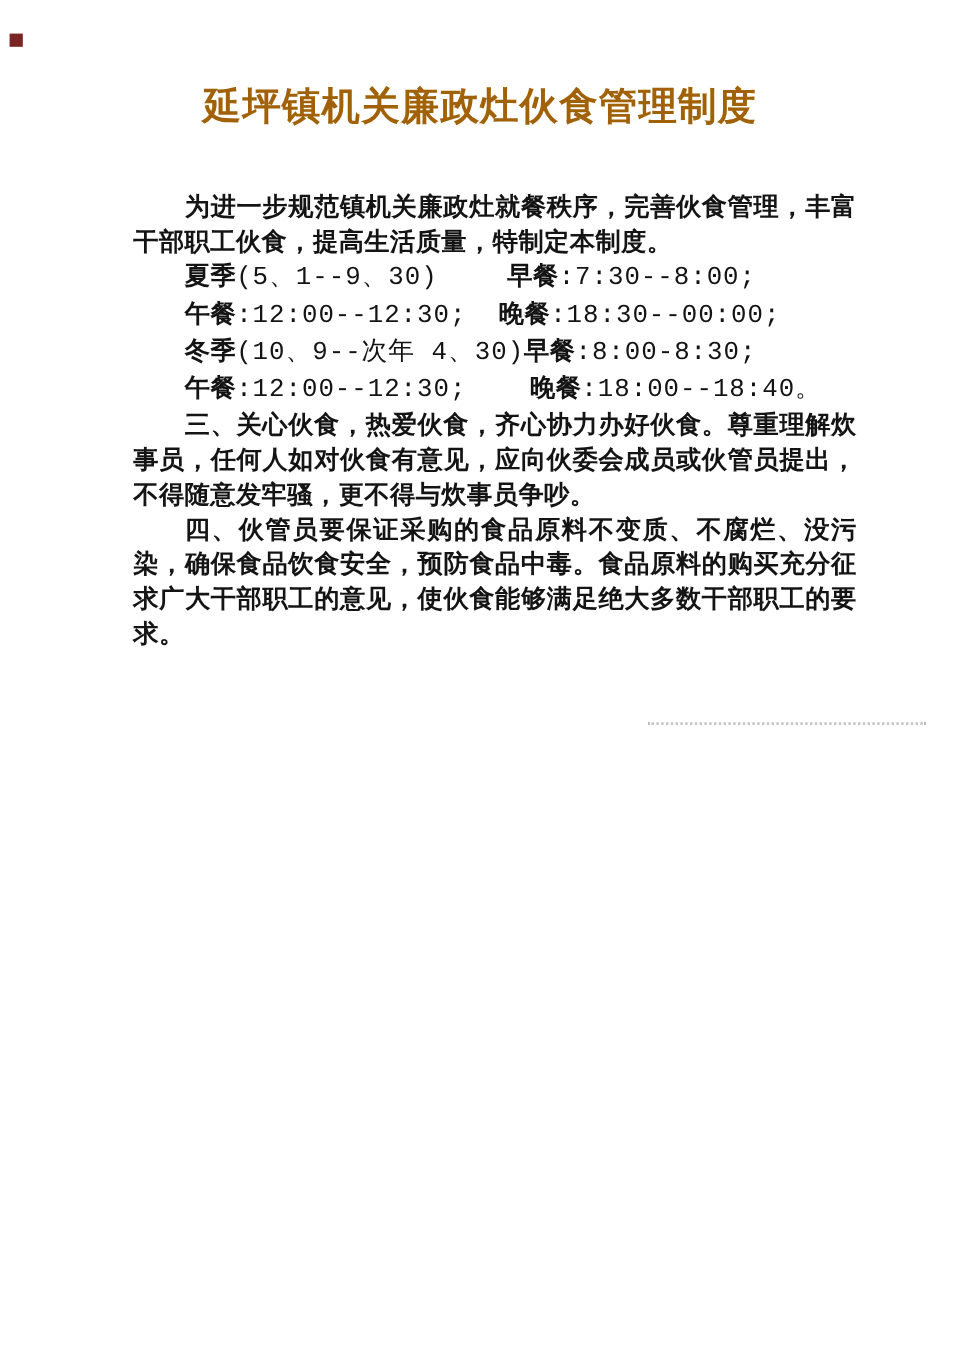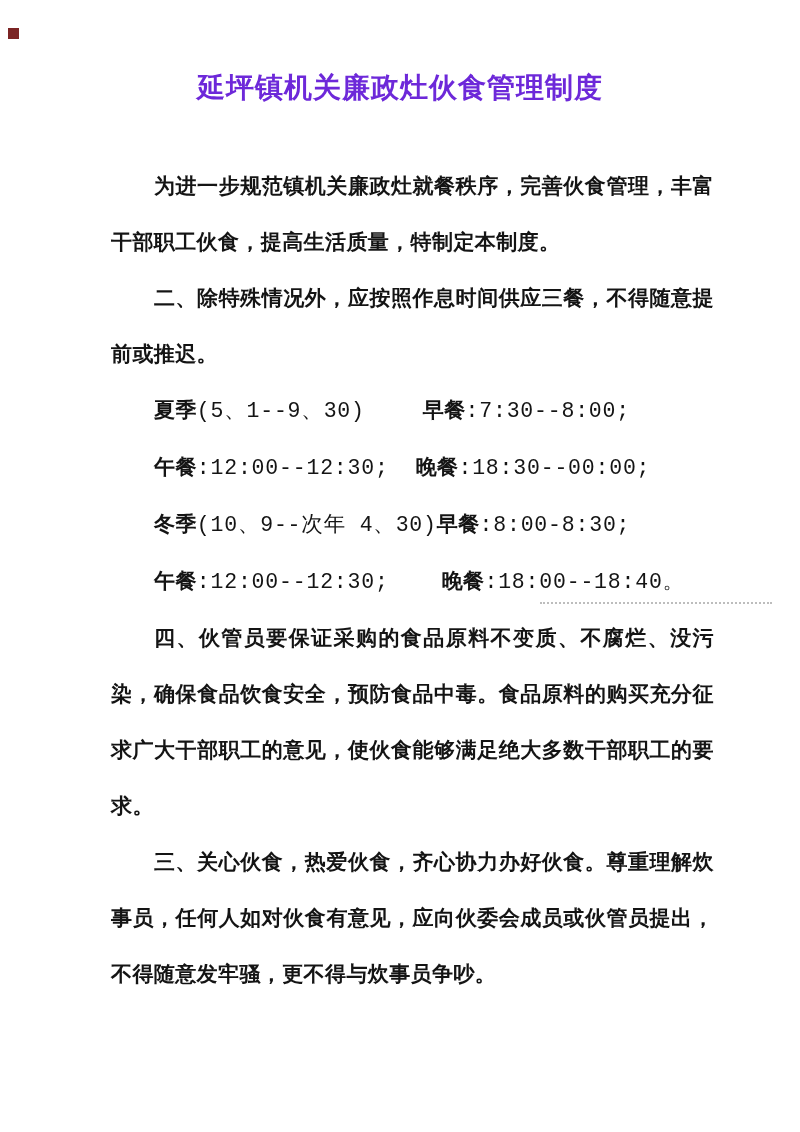--- a/index.html
+++ b/index.html
@@ -17,30 +17,30 @@
     left: 8px;
     top: 28px;
     width: 11px;
     height: 11px;
     background: #7b2424;
   }
   .title {
     margin: 0;
     padding-top: 72px;
     text-align: center;
-    font-size: 28px;
+    font-size: 32px;
     line-height: 32px;
     font-weight: 700;
     letter-spacing: 1px;
-    color: #6d28d9;
+    color: #a16207;
   }
   .body {
     margin: 54px 86px 0 111px;
     font-size: 21px;
-    line-height: 56px;
+    line-height: 29px;
     font-weight: 700;
     letter-spacing: 0.4px;
     text-align: justify;
   }
   .body p {
     margin: 0;
     text-indent: 43px;
   }
   .sched { text-align: left; white-space: nowrap; }
   .cn { font-weight: 700; }
@@ -68,29 +68,28 @@
 <body>
 
 <div class="page">
 
   <div class="corner-marker"></div>
 
   <h1 class="title">延坪镇机关廉政灶伙食管理制度</h1>
 
   <div class="body">
     <p>为进一步规范镇机关廉政灶就餐秩序，完善伙食管理，丰富干部职工伙食，提高生活质量，特制定本制度。</p>
-    <p>二、除特殊情况外，应按照作息时间供应三餐，不得随意提前或推迟。</p>
 
     <p class="sched"><span class="cn">夏季</span><span class="num">(5、1--9、30)</span><span class="gap gap-wide"></span><span class="cn">早餐</span><span class="num">:7:30--8:00;</span></p>
 
     <p class="sched"><span class="cn">午餐</span><span class="num">:12:00--12:30;</span><span class="gap gap-small"></span><span class="cn">晚餐</span><span class="num">:18:30--00:00;</span></p>
 
     <p class="sched"><span class="cn">冬季</span><span class="num">(10、9--次年 4、30)</span><span class="cn">早餐</span><span class="num">:8:00-8:30;</span></p>
 
     <p class="sched"><span class="cn">午餐</span><span class="num">:12:00--12:30;</span><span class="gap gap-mid"></span><span class="cn">晚餐</span><span class="num">:18:00--18:40。</span></p>
 
+    <p>三、关心伙食，热爱伙食，齐心协力办好伙食。尊重理解炊事员，任何人如对伙食有意见，应向伙委会成员或伙管员提出，不得随意发牢骚，更不得与炊事员争吵。</p>
     <p>四、伙管员要保证采购的食品原料不变质、不腐烂、没污染，确保食品饮食安全，预防食品中毒。食品原料的购买充分征求广大干部职工的意见，使伙食能够满足绝大多数干部职工的要求。</p>
-    <p>三、关心伙食，热爱伙食，齐心协力办好伙食。尊重理解炊事员，任何人如对伙食有意见，应向伙委会成员或伙管员提出，不得随意发牢骚，更不得与炊事员争吵。</p>
   </div>
 
   <div class="dotted-line"></div>
 
 </div>
 
 </body></html>

